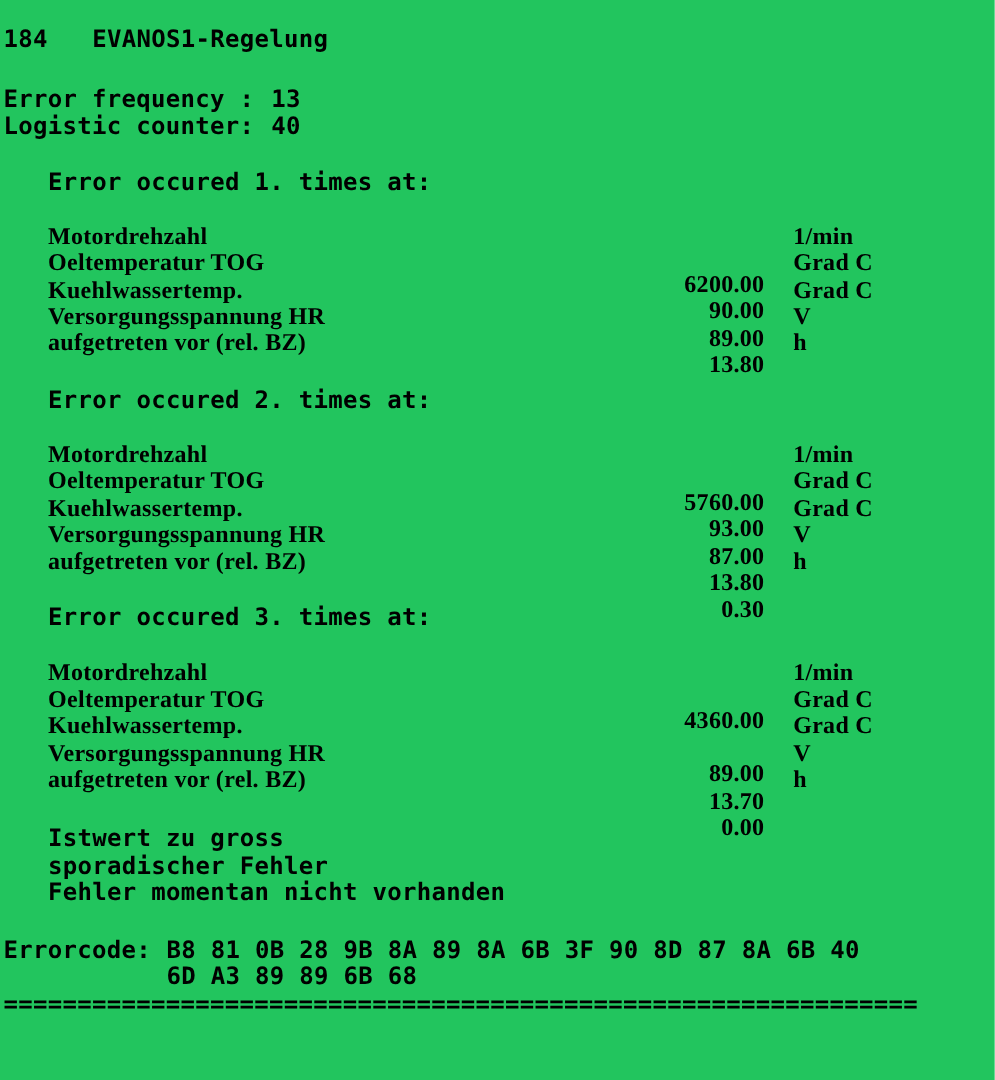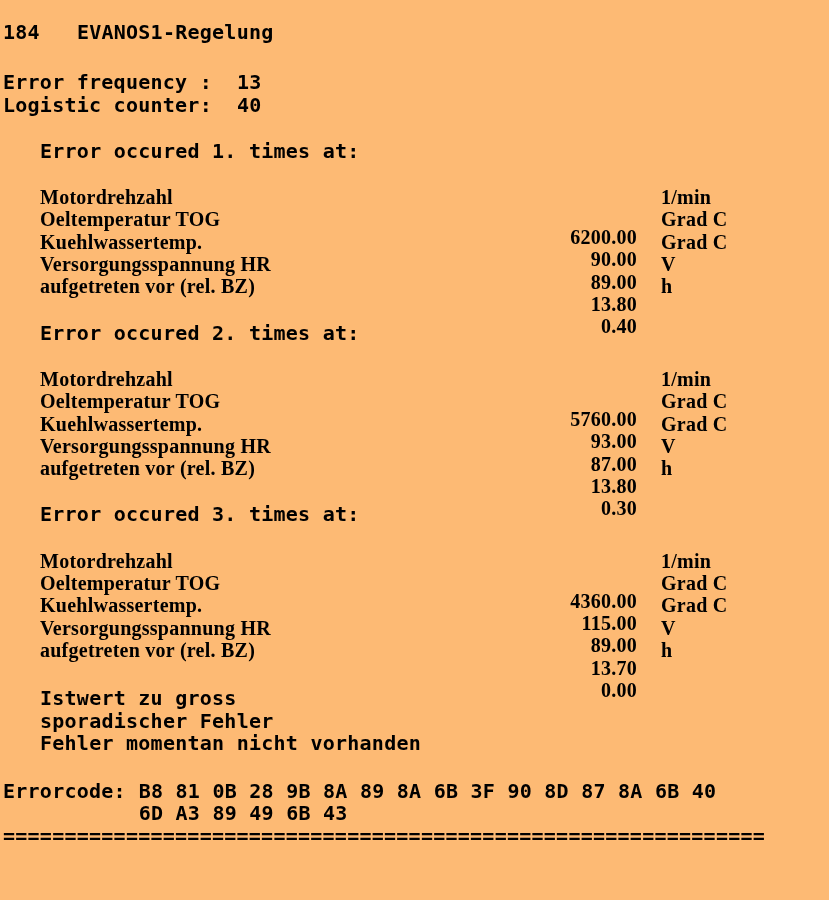--- a/index.html
+++ b/index.html
@@ -4,40 +4,40 @@
 <style>
   html, body {
     margin: 0;
     padding: 0;
     background: #ffffff;
   }
   #screen {
     position: relative;
     width: 829px;
     height: 900px;
-    background: #fdba74;
+    background: #22c55e;
     color: #000000;
     font-family: "DejaVu Sans Mono", "Liberation Mono", monospace;
     font-weight: bold;
     font-size: 20px;
     letter-spacing: 0.25px;
     box-sizing: border-box;
     padding: 21px 0 0 3px;
     overflow: hidden;
   }
   .line {
     height: 22.3px;
     line-height: 22.3px;
     white-space: nowrap;
   }
   .spacer    { height: 24px; }
   .spacer-lg { height: 28px; }
   .indent { padding-left: 37px; }
   .code-gap  { margin-right: 37px; }   
-  .label-gap { margin-right: 25px; } 
+  .label-gap { margin-right: 14px; } 
   .mrow {
     position: relative;
     height: 22.3px;
     line-height: 22.3px;
     white-space: nowrap;
     font-family: Liberation Serif, serif;
   }
   .mvalue {
     position: absolute;
     top: 0; left: 0;
@@ -86,21 +86,20 @@
       <span class="mvalue">89.00</span>
       <span class="munit">Grad C</span>
     </div>
     <div class="mrow">
       <span class="indent">Versorgungsspannung HR</span>
       <span class="mvalue">13.80</span>
       <span class="munit">V</span>
     </div>
     <div class="mrow">
       <span class="indent">aufgetreten vor (rel. BZ)</span>
-      <span class="mvalue">0.40</span>
       <span class="munit">h</span>
     </div>
   </div>
 
   <div class="spacer"></div>
 
   <div>
     <div class="line indent">Error occured 2. times at:</div>
     <div class="spacer"></div>
     <div class="mrow">
@@ -135,21 +134,20 @@
   <div>
     <div class="line indent">Error occured 3. times at:</div>
     <div class="spacer"></div>
     <div class="mrow">
       <span class="indent">Motordrehzahl</span>
       <span class="mvalue">4360.00</span>
       <span class="munit">1/min</span>
     </div>
     <div class="mrow">
       <span class="indent">Oeltemperatur TOG</span>
-      <span class="mvalue">115.00</span>
       <span class="munit">Grad C</span>
     </div>
     <div class="mrow">
       <span class="indent">Kuehlwassertemp.</span>
       <span class="mvalue">89.00</span>
       <span class="munit">Grad C</span>
     </div>
     <div class="mrow">
       <span class="indent">Versorgungsspannung HR</span>
       <span class="mvalue">13.70</span>
@@ -167,17 +165,17 @@
   <div>
     <div class="line indent">Istwert zu gross</div>
     <div class="line indent">sporadischer Fehler</div>
     <div class="line indent">Fehler momentan nicht vorhanden</div>
   </div>
 
   <div class="spacer" style="height:26px"></div>
 
   <div>
     <div class="line"><span class="eclabel">Errorcode:</span><span>B8 81 0B 28 9B 8A 89 8A 6B 3F 90 8D 87 8A 6B 40</span></div>
-    <div class="line"><span class="eclabel"></span><span>6D A3 89 49 6B 43</span></div>
+    <div class="line"><span class="eclabel"></span><span>6D A3 89 89 6B 68</span></div>
     <div class="line">==============================================================</div>
   </div>
 
 </div>
 
 </body></html>

